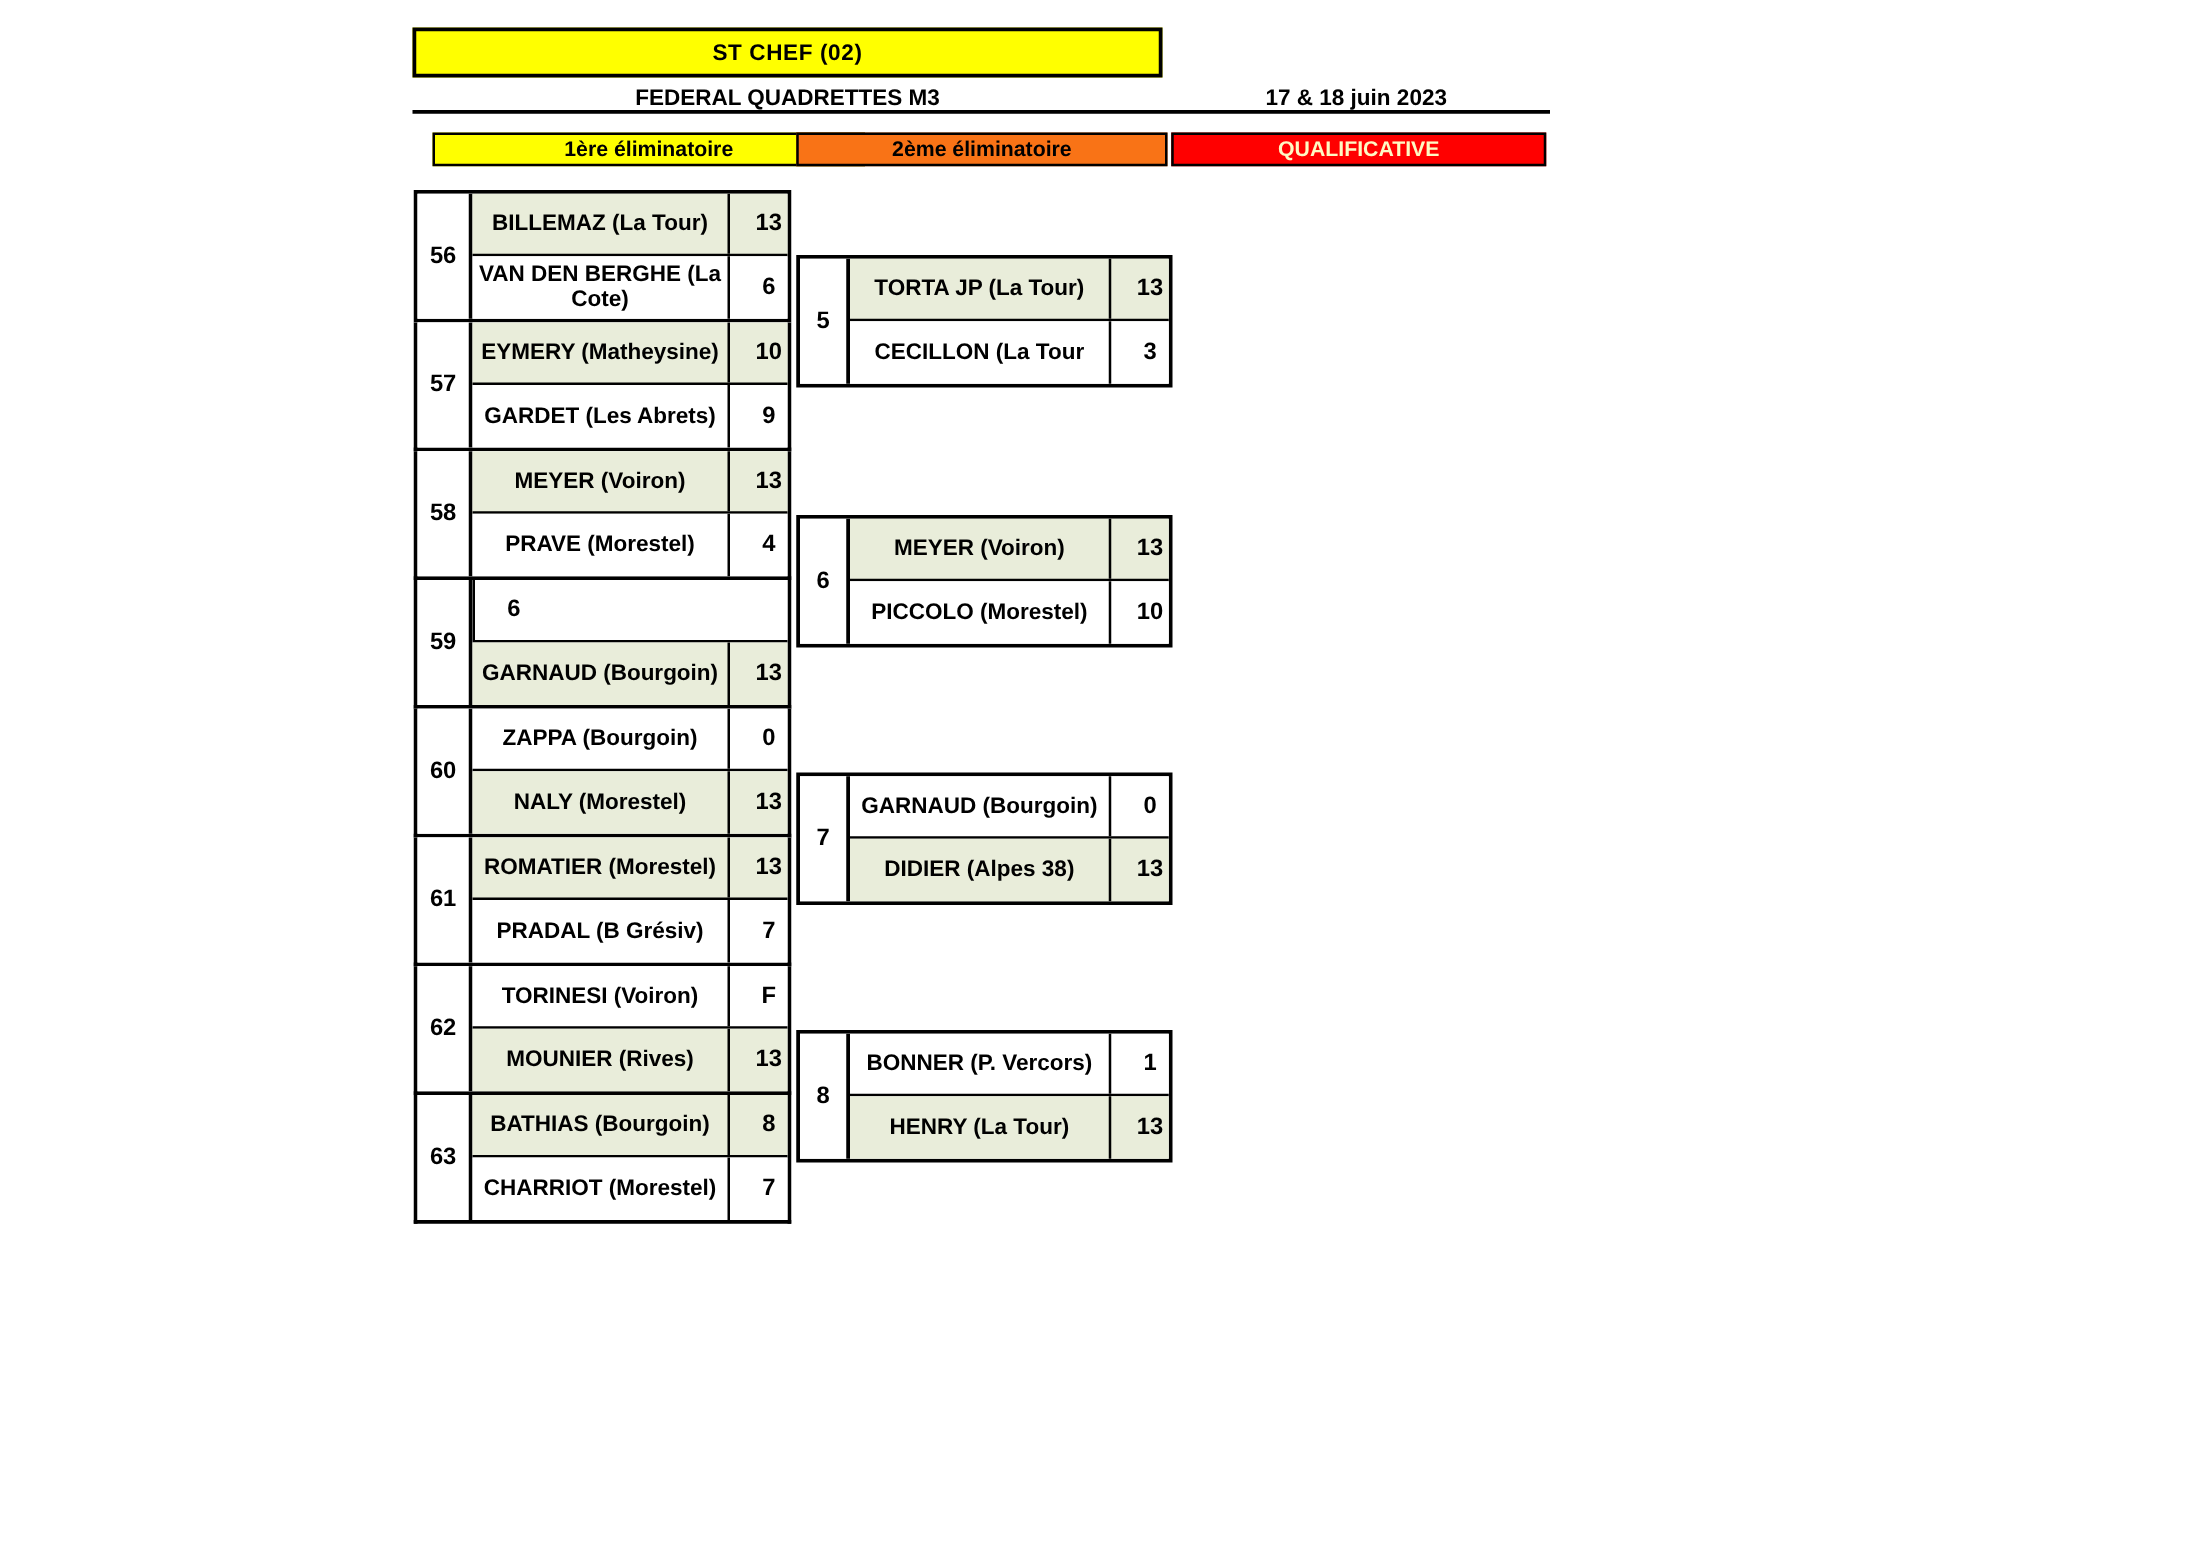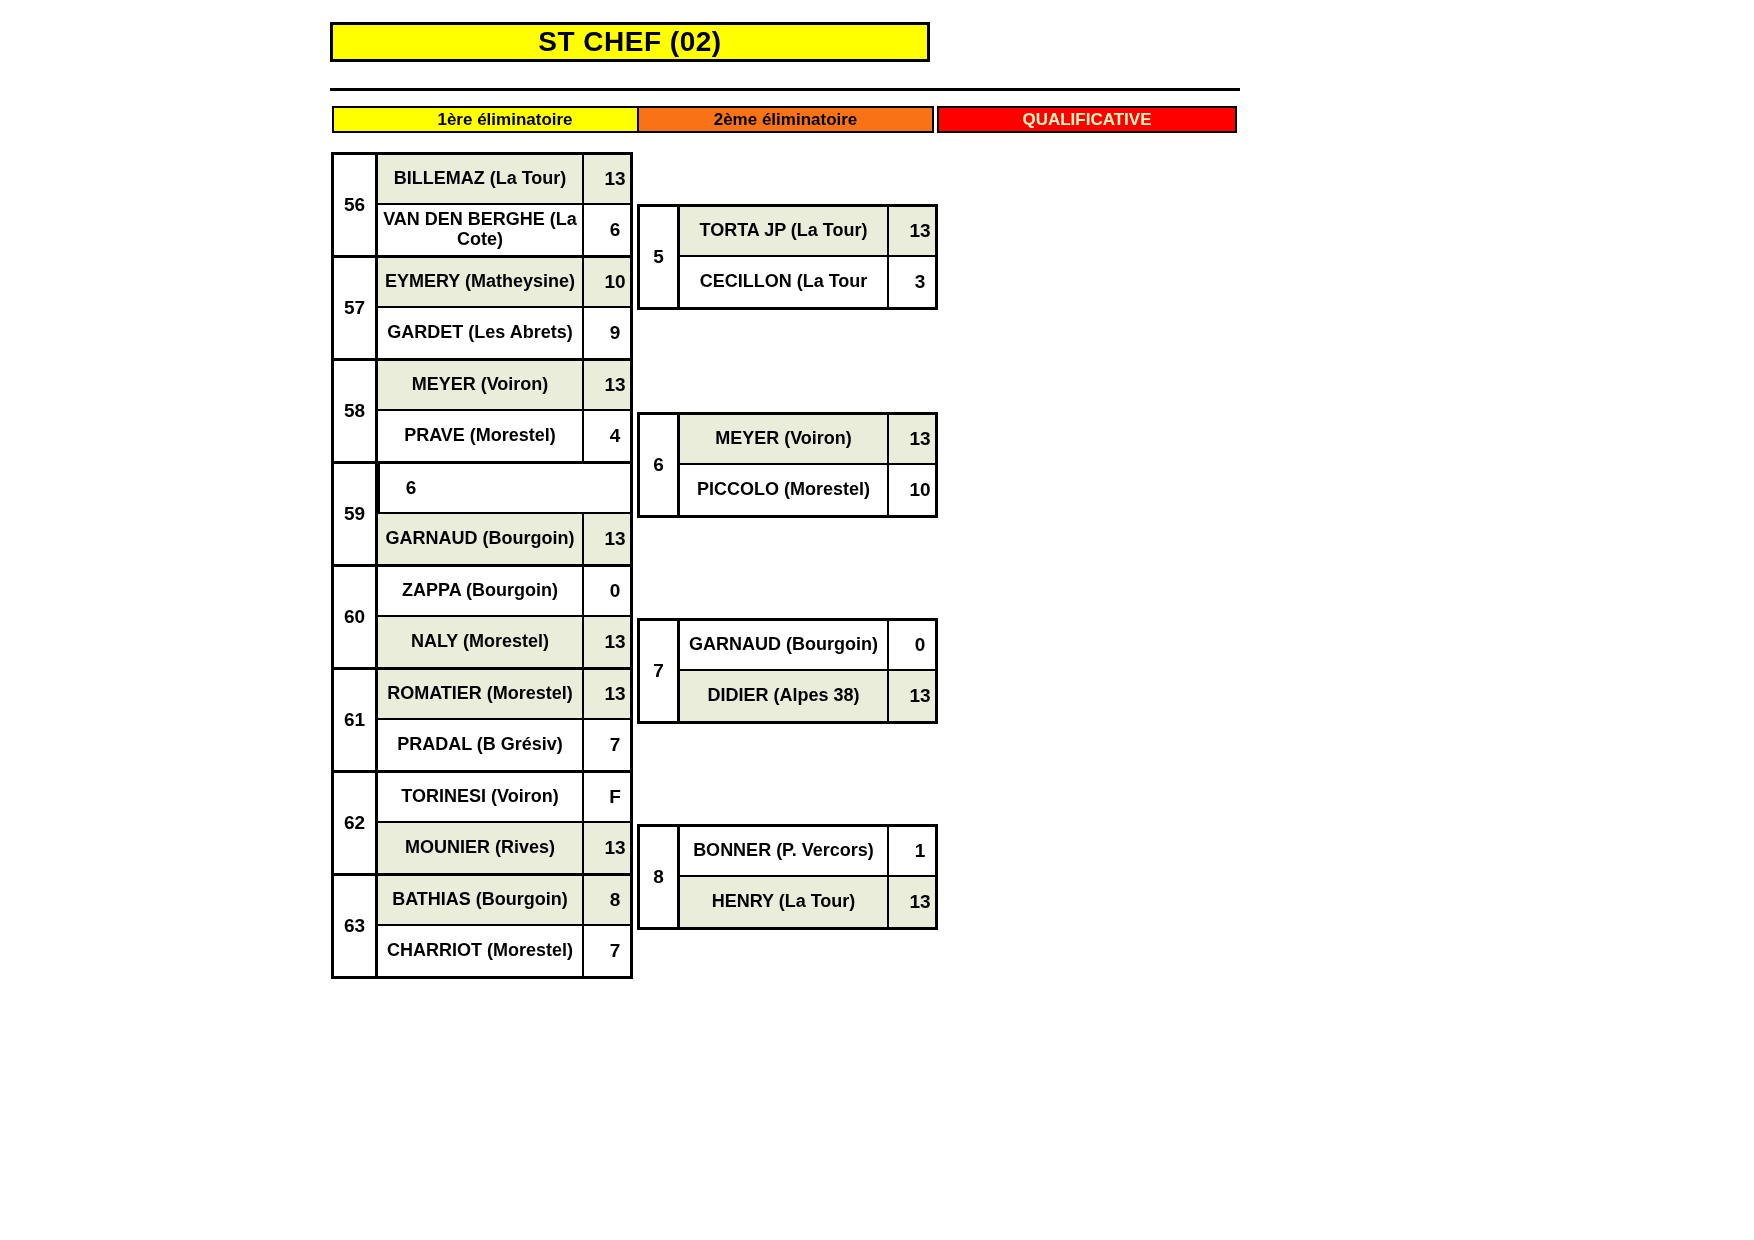--- a/index.html
+++ b/index.html
@@ -12,21 +12,21 @@
   }
   .page{position:relative;width:1754px;height:1240px;}
 
   
   .hdr{position:absolute;left:330px;top:22px;width:910px;}
   .title-banner{
     width:600px;height:40px;
     background:#ffff00;border:3px solid #000;
     box-sizing:border-box;
     display:flex;align-items:center;justify-content:center;
-    font-size:28px;font-weight:bold;letter-spacing:.5px;
+    font-size:18px;font-weight:bold;letter-spacing:.5px;
   }
   .subrow{position:relative;width:910px;height:30px;margin-top:2px;}
   .subtitle{
     position:absolute;left:0;top:0;width:600px;height:28px;
     display:flex;align-items:center;justify-content:center;
     font-size:18px;font-weight:bold;
   }
   .dateval{
     position:absolute;left:600px;top:0;width:310px;height:28px;
     display:flex;align-items:center;justify-content:center;
@@ -35,21 +35,21 @@
   .rule{position:absolute;left:330px;top:88px;width:910px;height:3px;background:#000;}
 
   
   .phases{position:absolute;left:330px;top:106px;width:910px;height:27px;}
   .phase{
     position:absolute;top:0;height:27px;
     border:2px solid #000;box-sizing:border-box;
     display:flex;align-items:center;justify-content:center;
     font-size:17px;font-weight:bold;
   }
-  .phase.p1{left:2px;width:346px;background:#ffff00;color:#000;}
+  .phase.p1{left:16px;width:346px;background:#ffff00;color:#000;}
   .phase.p2{left:307px;width:297px;background:#f97316;color:#000;}
   .phase.p3{left:607px;width:300px;background:#ff0000;color:#fef9c3;}
 
   
   .col{position:absolute;}
   .col1{left:331px;top:152px;}
   .col2{left:637px;top:204px;}
 
   .match{
     display:flex;
@@ -101,20 +101,24 @@
 
   .gap{height:52px;}
 </style>
 </head>
 <body>
 
 <div class="page">
 
   <div class="hdr">
     <div class="title-banner">ST CHEF (02)</div>
+    <div class="subrow">
+      <div class="subtitle">FEDERAL QUADRETTES  M3</div>
+      <div class="dateval">17 &amp; 18 juin 2023</div>
+    </div>
   </div>
   <div class="rule"></div>
 
   <div class="phases">
     <div class="phase p1">1ère éliminatoire</div>
     <div class="phase p2">2ème éliminatoire</div>
     <div class="phase p3">QUALIFICATIVE</div>
   </div>
 
   <div class="col col1">

